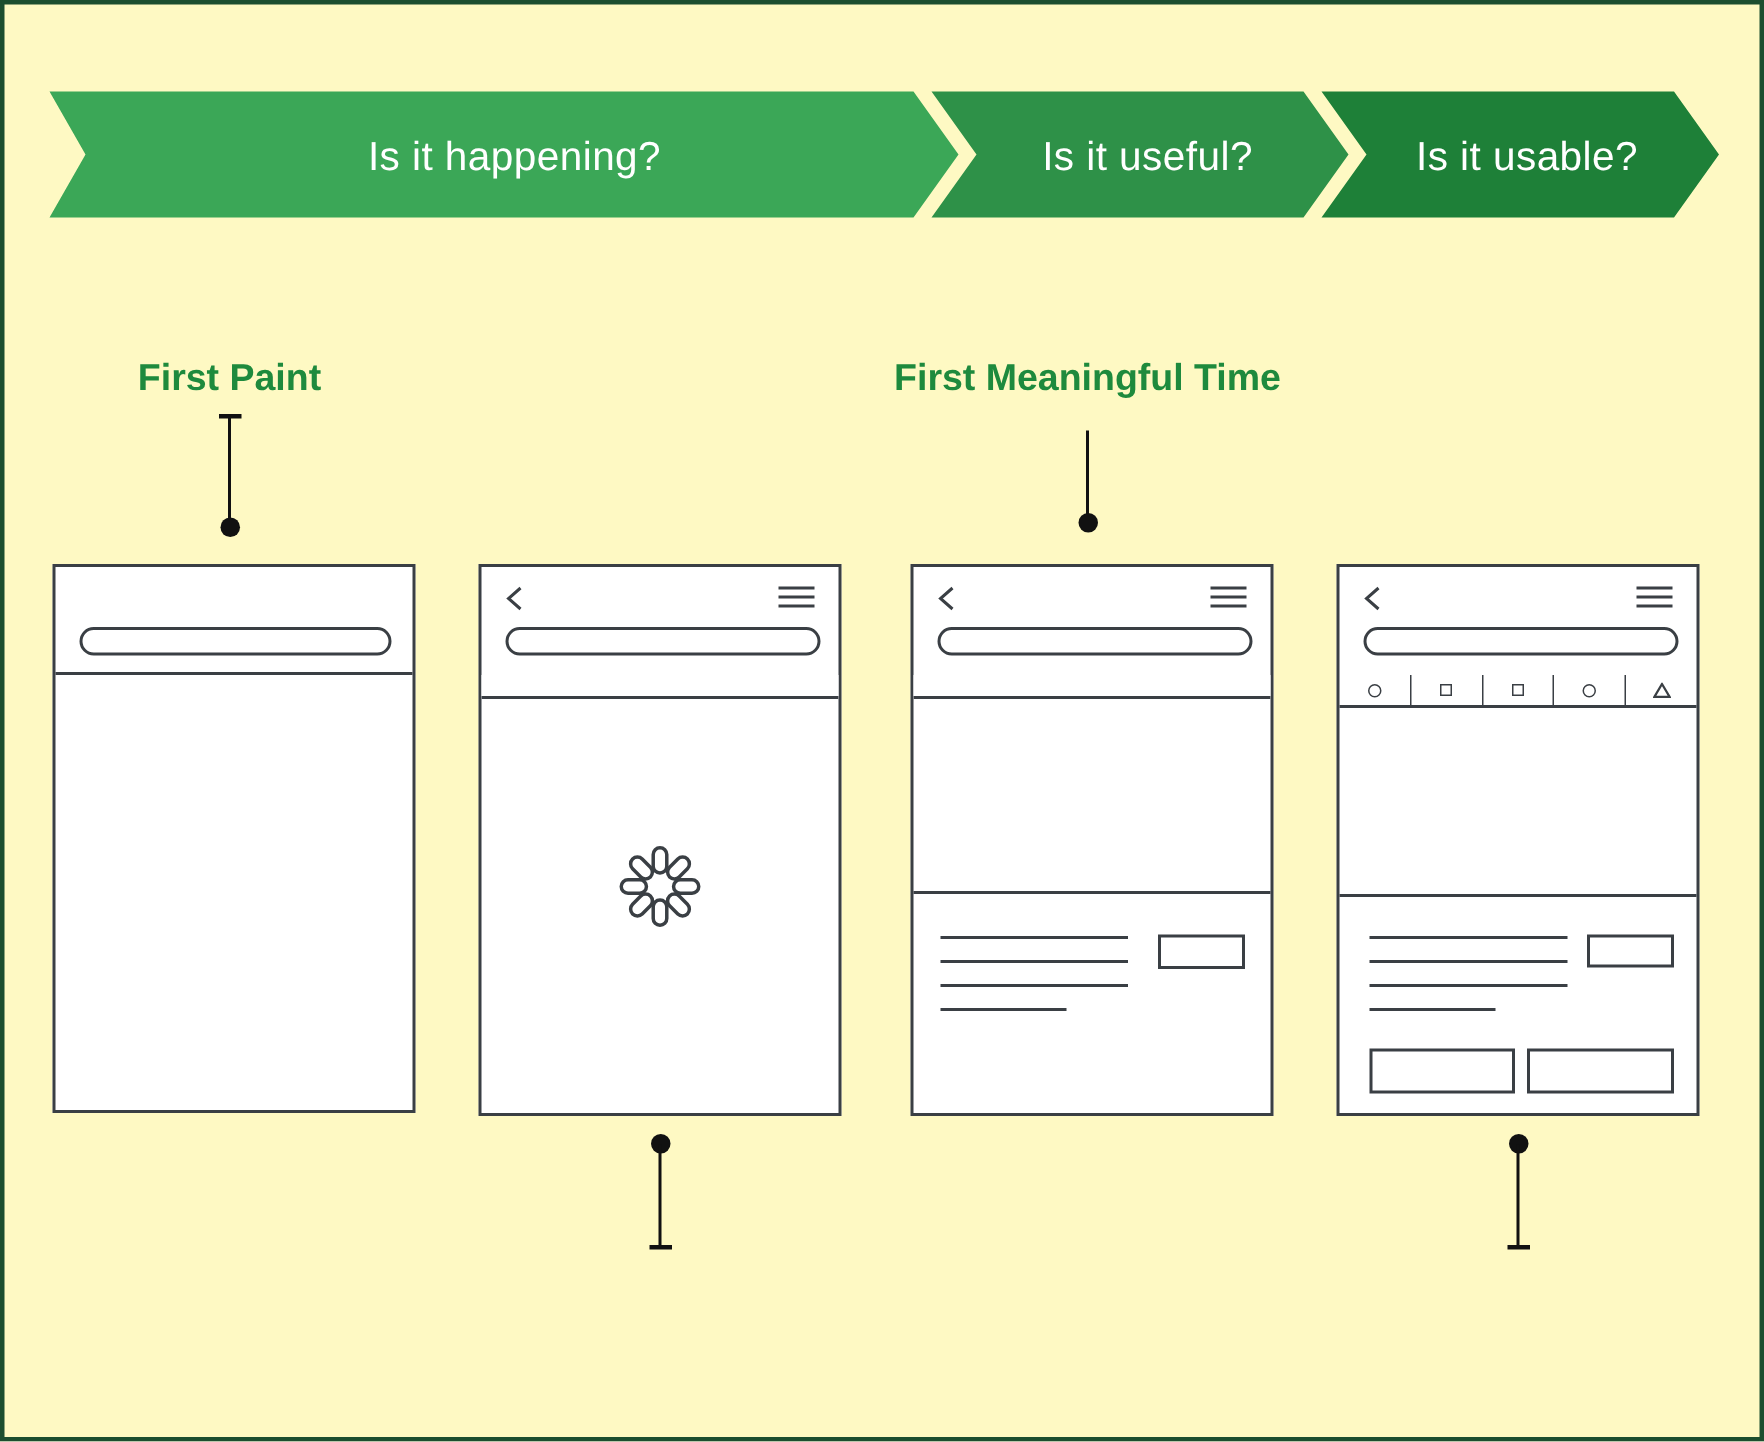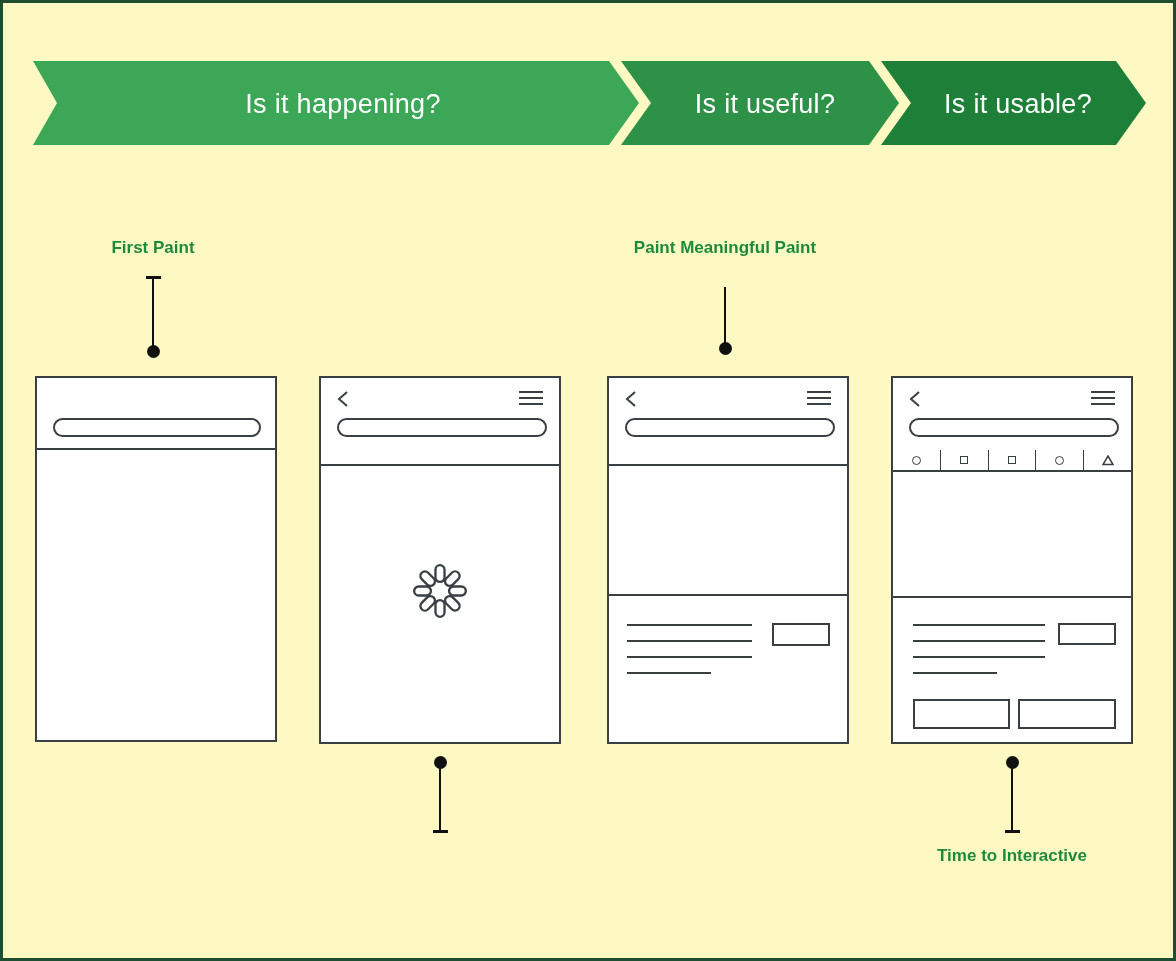--- a/index.html
+++ b/index.html
@@ -20,21 +20,21 @@
     font-weight: 500;
     fill: #ffffff;
     text-anchor: middle;
     letter-spacing: .3px;
   }
 
   
   .metric-label {
     position: absolute;
     transform: translateX(-50%);
-    font-size: 17px;
+    font-size: 25px;
     font-weight: bold;
     color: #1e8a3d;
     white-space: nowrap;
   }
 
   
   .conn-line { position:absolute; width:2px; background:#111111; }
   .conn-dot  { position:absolute; width:13px; height:13px; border-radius:50%; background:#111111; }
   .conn-cap  { position:absolute; width:15px; height:3px; background:#111111; }
 
@@ -89,21 +89,21 @@
     <text x="340" y="110">Is it happening?</text>
     <text x="762" y="110">Is it useful?</text>
     <text x="1015" y="110">Is it usable?</text>
   </svg>
 
   <div class="metric-label" style="left:150px; top:235px;">First Paint</div>
   <div class="conn-cap" style="left:143px; top:273px;"></div>
   <div class="conn-line" style="left:149px; top:274px; height:72px;"></div>
   <div class="conn-dot" style="left:144px; top:342px;"></div>
 
-  <div class="metric-label" style="left:722px; top:235px;">Paint Meaningful Paint</div>
+  <div class="metric-label" style="left:722px; top:235px;">First Meaningful Time</div>
   <div class="conn-line" style="left:721px; top:284px; height:58px;"></div>
   <div class="conn-dot" style="left:716px; top:339px;"></div>
 
   <div class="phone" style="left:32px; top:373px; height:366px;">
     <div class="url-pill" style="width:208px;"></div>
     <div class="header-divider"></div>
   </div>
 
   <div class="phone" style="left:316px; top:373px;">
     <div class="nav-row">
@@ -198,15 +198,14 @@
     <div class="btn-rect" style="left:125px; top:321px; width:98px;"></div>
   </div>
 
   <div class="conn-dot" style="left:431px; top:753px;"></div>
   <div class="conn-line" style="left:436px; top:760px; height:68px;"></div>
   <div class="conn-cap" style="left:430px; top:827px;"></div>
 
   <div class="conn-dot" style="left:1003px; top:753px;"></div>
   <div class="conn-line" style="left:1008px; top:760px; height:68px;"></div>
   <div class="conn-cap" style="left:1002px; top:827px;"></div>
-  <div class="metric-label" style="left:1009px; top:843px;">Time to Interactive</div>
 
 </div>
 
 </body></html>

